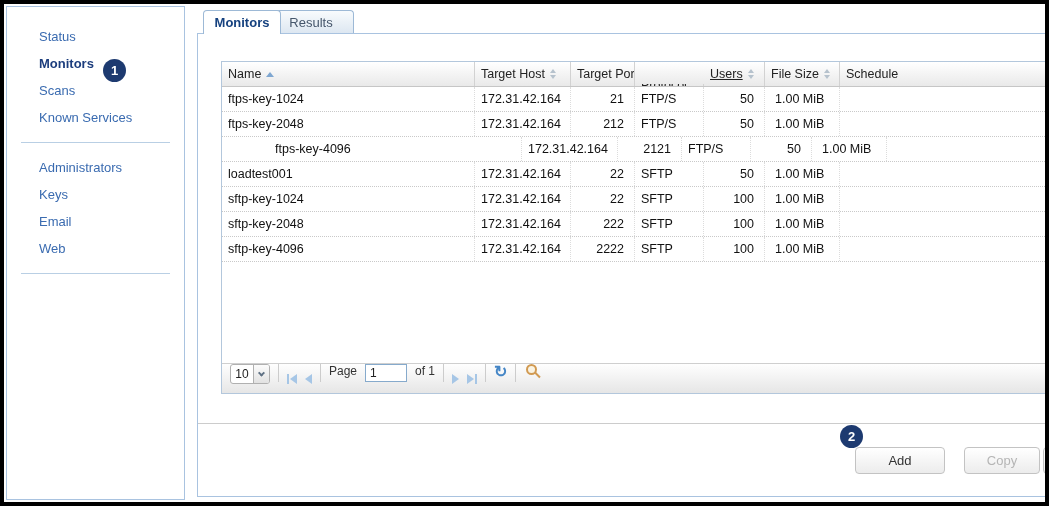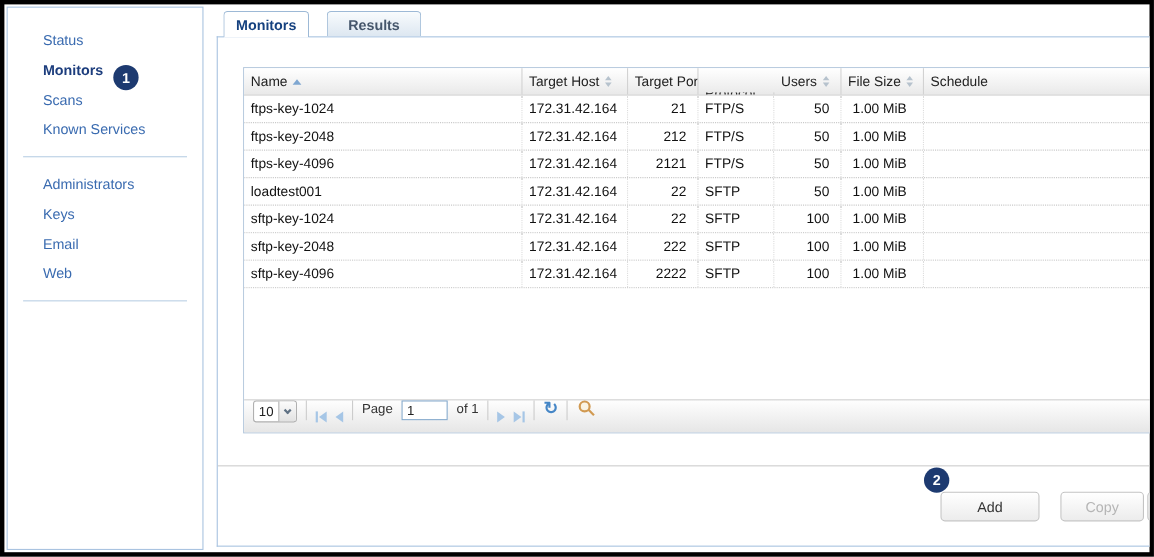--- a/index.html
+++ b/index.html
@@ -30,22 +30,22 @@
   .tab {
     position:absolute; top:6px; display:flex; align-items:center; justify-content:center;
     font-size:13px; border:1px solid #9db9d6; border-bottom:none;
     border-radius:4px 4px 0 0; cursor:pointer;
   }
   .tab.active {
     left:199px; width:78px; height:24px; background:#fff;
     color:#15417f; font-weight:bold; z-index:4;
   }
   .tab.inactive {
-    left:293px; width:86px; height:23px;
-    background:linear-gradient(#f8fbfd,#dde7f1); color:#45566b; z-index:2;font-weight:bold;
+    left:264px; width:86px; height:23px;
+    background:linear-gradient(#f8fbfd,#dde7f1); color:#45566b; z-index:2;
   }
 
   
   .panel {
     position:absolute; left:193px; top:29px; width:849px; height:464px;
     background:#fff; border:1px solid #a9c3e0; border-right:none; z-index:1;
   }
 
   
   .grid {
@@ -175,21 +175,21 @@
             <div class="gh-cell" style="width: 64px;">
               <span class="gh-label">Target Port</span>
             </div>
             <div class="gh-cell" style="width: 69px; margin-top: 22px;">
               <span class="gh-label">Protocol</span>
               <span class="sort-both">
                 <i class="up"></i>
                 <i class="down"></i>
               </span>
             </div>
-            <div class="gh-cell" style="width: 61px;">
+            <div class="gh-cell" style="width: 61px; text-decoration: underline;">
               <span class="gh-label">Users</span>
               <span class="sort-both">
                 <i class="up"></i>
                 <i class="down"></i>
               </span>
             </div>
             <div class="gh-cell" style="width: 75px;">
               <span class="gh-label">File Size</span>
               <span class="sort-both">
                 <i class="up"></i>
@@ -213,21 +213,21 @@
             <div class="g-row">
               <div class="g-cell" style="width: 253px;">ftps-key-2048</div>
               <div class="g-cell" style="width: 96px;">172.31.42.164</div>
               <div class="g-cell align-r" style="width: 64px;">212</div>
               <div class="g-cell" style="width: 69px;">FTP/S</div>
               <div class="g-cell align-r" style="width: 61px;">50</div>
               <div class="g-cell pad-l" style="width: 75px;">1.00 MiB</div>
               <div class="g-cell" style="flex: 1 1 0%; border-right: none;"></div>
             </div>
             <div class="g-row">
-              <div class="g-cell" style="width: 253px;">ftps-key-4096</div>
+              <div class="g-cell" style="width: 253px; margin-left: 47px;">ftps-key-4096</div>
               <div class="g-cell" style="width: 96px;">172.31.42.164</div>
               <div class="g-cell align-r" style="width: 64px;">2121</div>
               <div class="g-cell" style="width: 69px;">FTP/S</div>
               <div class="g-cell align-r" style="width: 61px;">50</div>
               <div class="g-cell pad-l" style="width: 75px;">1.00 MiB</div>
               <div class="g-cell" style="flex: 1 1 0%; border-right: none;"></div>
             </div>
             <div class="g-row">
               <div class="g-cell" style="width: 253px;">loadtest001</div>
               <div class="g-cell" style="width: 96px;">172.31.42.164</div>

